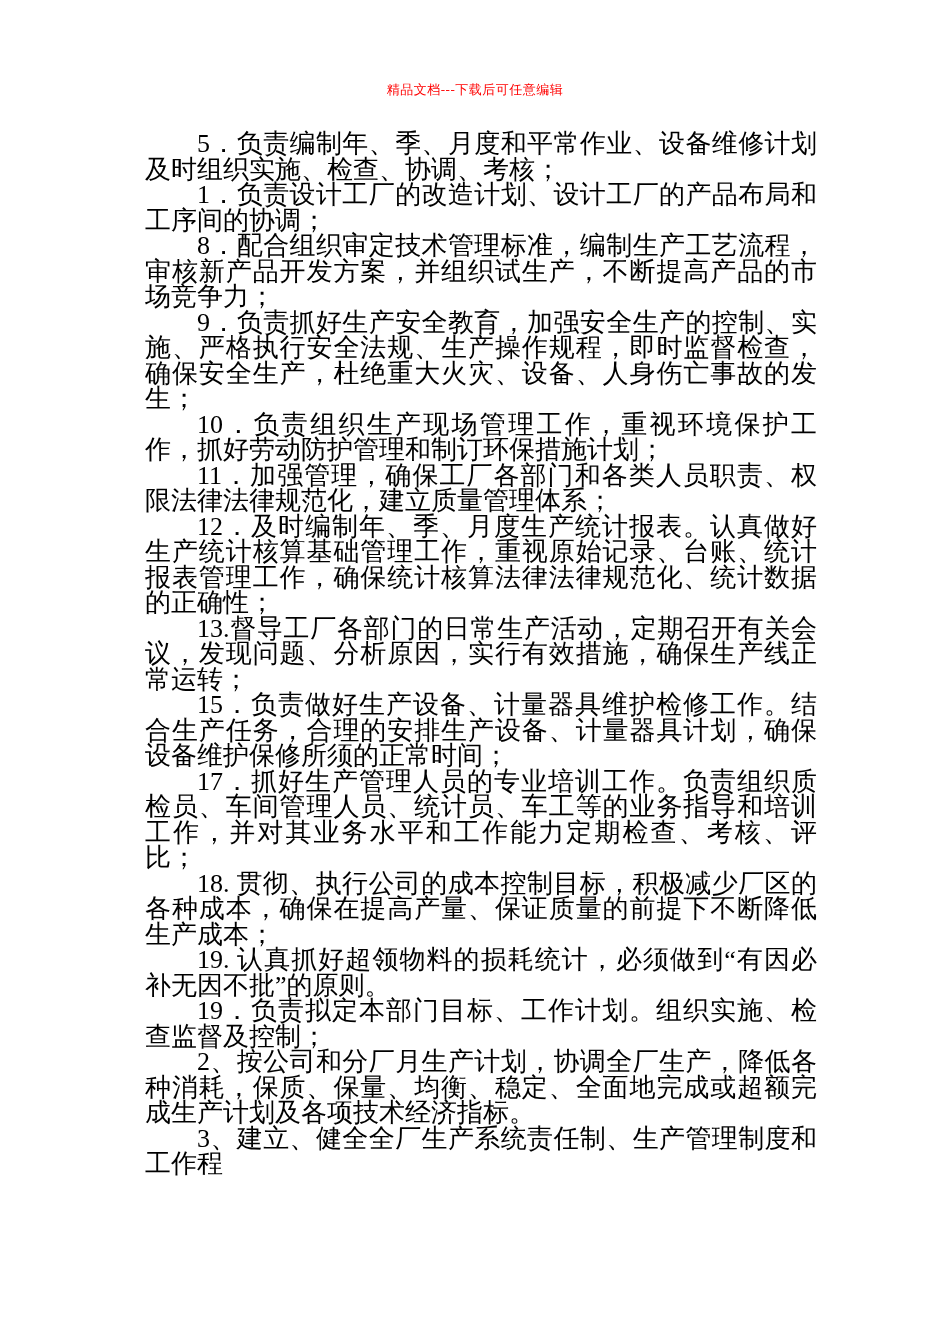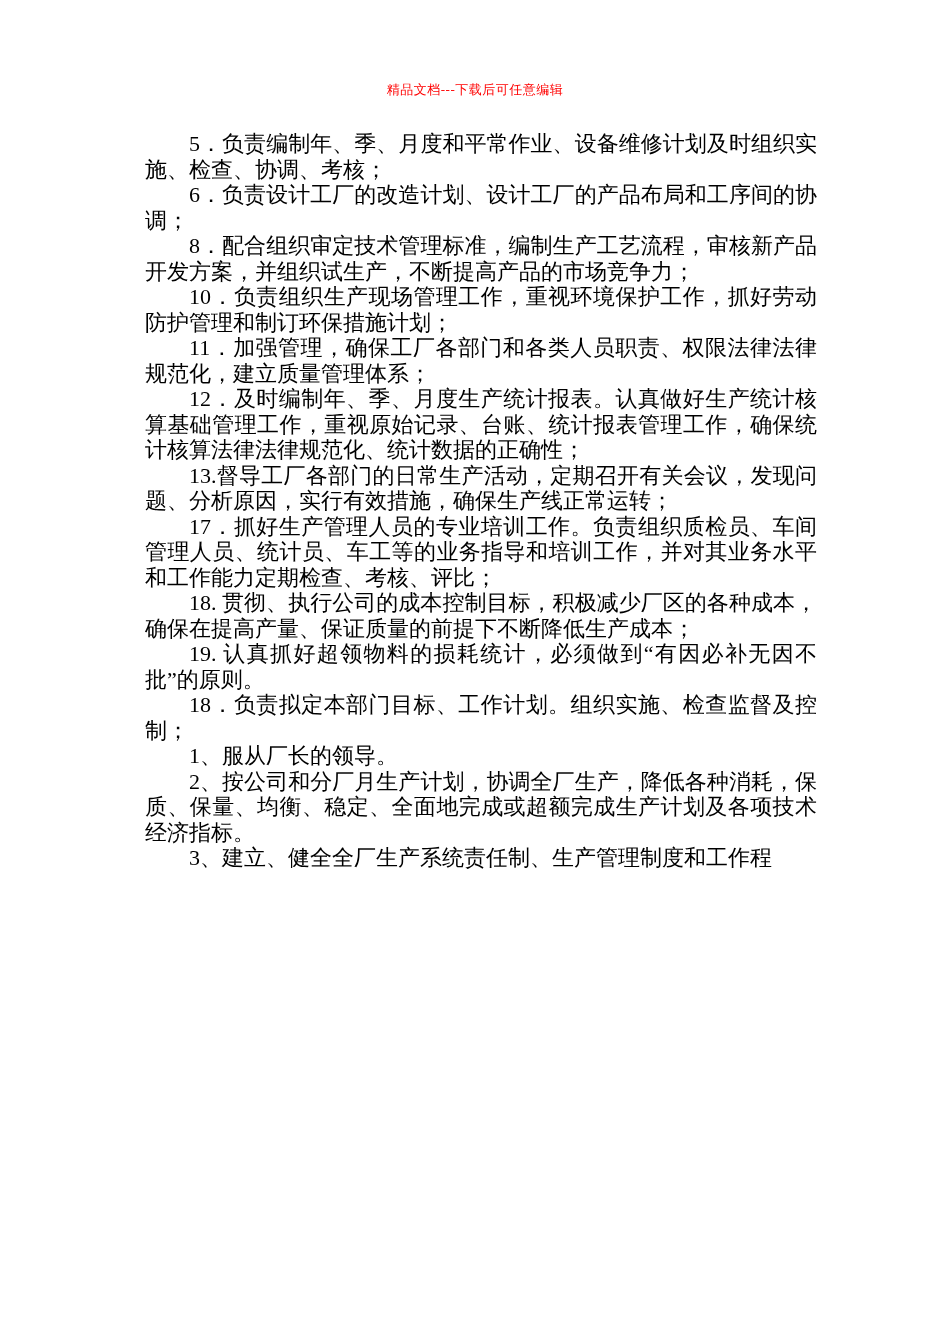--- a/index.html
+++ b/index.html
@@ -25,49 +25,50 @@
     text-align: center;
     font-size: 13px;
     letter-spacing: 0.5px;
     font-family: "Liberation Serif", "DejaVu Serif", serif;
   }
   .doc-body {
     position: absolute;
     top: 107px;
     left: 145px;
     width: 672px;
-    font-size: 22px;
+    font-size: 26px;
     line-height: 25.5px;
     text-align: justify;
     text-justify: inter-ideograph;
   }
   .doc-body p {
     margin: 0;
     padding: 0;
     text-indent: 2em;
     word-break: break-all;
   }
 </style>
 </head>
 <body>
 
 <div class="page">
 
   <div class="doc-header" style="color: rgb(255, 0, 0);">精品文档---下载后可任意编辑</div>
 
   <div class="doc-body">
     <p>5．负责编制年、季、月度和平常作业、设备维修计划及时组织实施、检查、协调、考核；</p>
-    <p>6．负责设计工厂的改造计划、设计工厂的产品布局和工序间的协调；</p>
+    <p>1．负责设计工厂的改造计划、设计工厂的产品布局和工序间的协调；</p>
     <p>8．配合组织审定技术管理标准，编制生产工艺流程，审核新产品开发方案，并组织试生产，不断提高产品的市场竞争力；</p>
+    <p>9．负责抓好生产安全教育，加强安全生产的控制、实施、严格执行安全法规、生产操作规程，即时监督检查，确保安全生产，杜绝重大火灾、设备、人身伤亡事故的发生；</p>
     <p>10．负责组织生产现场管理工作，重视环境保护工作，抓好劳动防护管理和制订环保措施计划；</p>
     <p>11．加强管理，确保工厂各部门和各类人员职责、权限法律法律规范化，建立质量管理体系；</p>
     <p>12．及时编制年、季、月度生产统计报表。认真做好生产统计核算基础管理工作，重视原始记录、台账、统计报表管理工作，确保统计核算法律法律规范化、统计数据的正确性；</p>
     <p>13.督导工厂各部门的日常生产活动，定期召开有关会议，发现问题、分析原因，实行有效措施，确保生产线正常运转；</p>
+    <p>15．负责做好生产设备、计量器具维护检修工作。结合生产任务，合理的安排生产设备、计量器具计划，确保设备维护保修所须的正常时间；</p>
     <p>17．抓好生产管理人员的专业培训工作。负责组织质检员、车间管理人员、统计员、车工等的业务指导和培训工作，并对其业务水平和工作能力定期检查、考核、评比；</p>
     <p>18. 贯彻、执行公司的成本控制目标，积极减少厂区的各种成本，确保在提高产量、保证质量的前提下不断降低生产成本；</p>
     <p>19. 认真抓好超领物料的损耗统计，必须做到“有因必补无因不批”的原则。</p>
-    <p>18．负责拟定本部门目标、工作计划。组织实施、检查监督及控制；</p>
-    <p>1、服从厂长的领导。</p>
+    <p>19．负责拟定本部门目标、工作计划。组织实施、检查监督及控制；</p>
     <p>2、按公司和分厂月生产计划，协调全厂生产，降低各种消耗，保质、保量、均衡、稳定、全面地完成或超额完成生产计划及各项技术经济指标。</p>
     <p>3、建立、健全全厂生产系统责任制、生产管理制度和工作程</p>
   </div>
 
 </div>
 
 </body></html>

